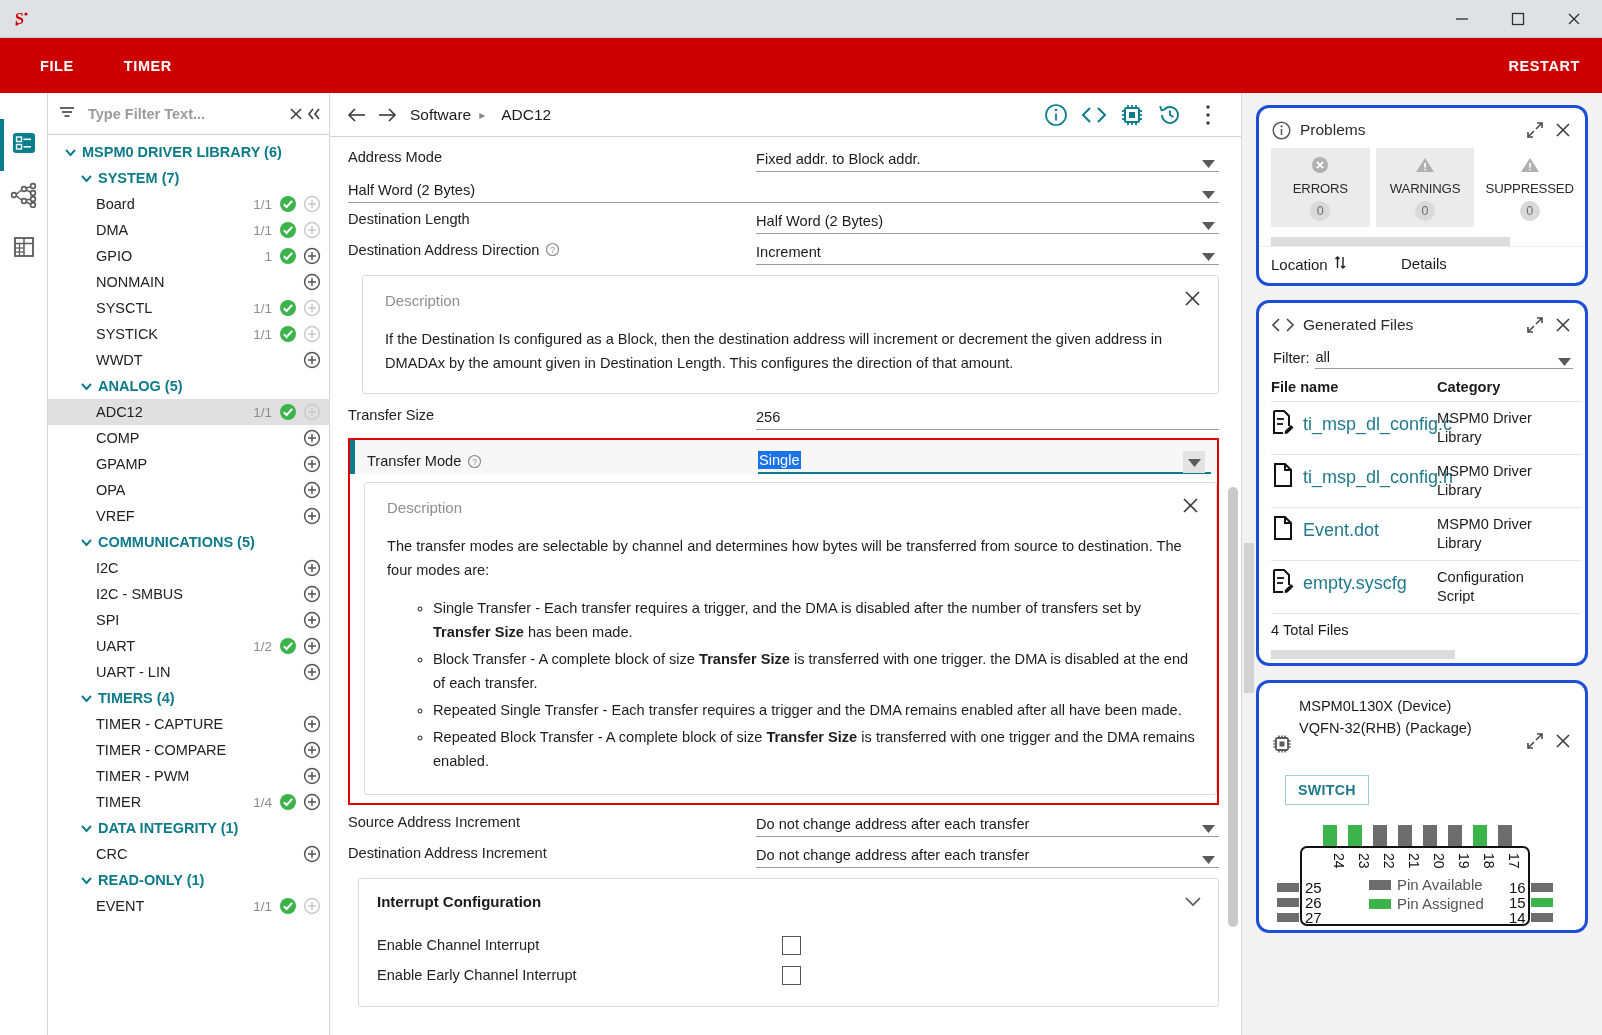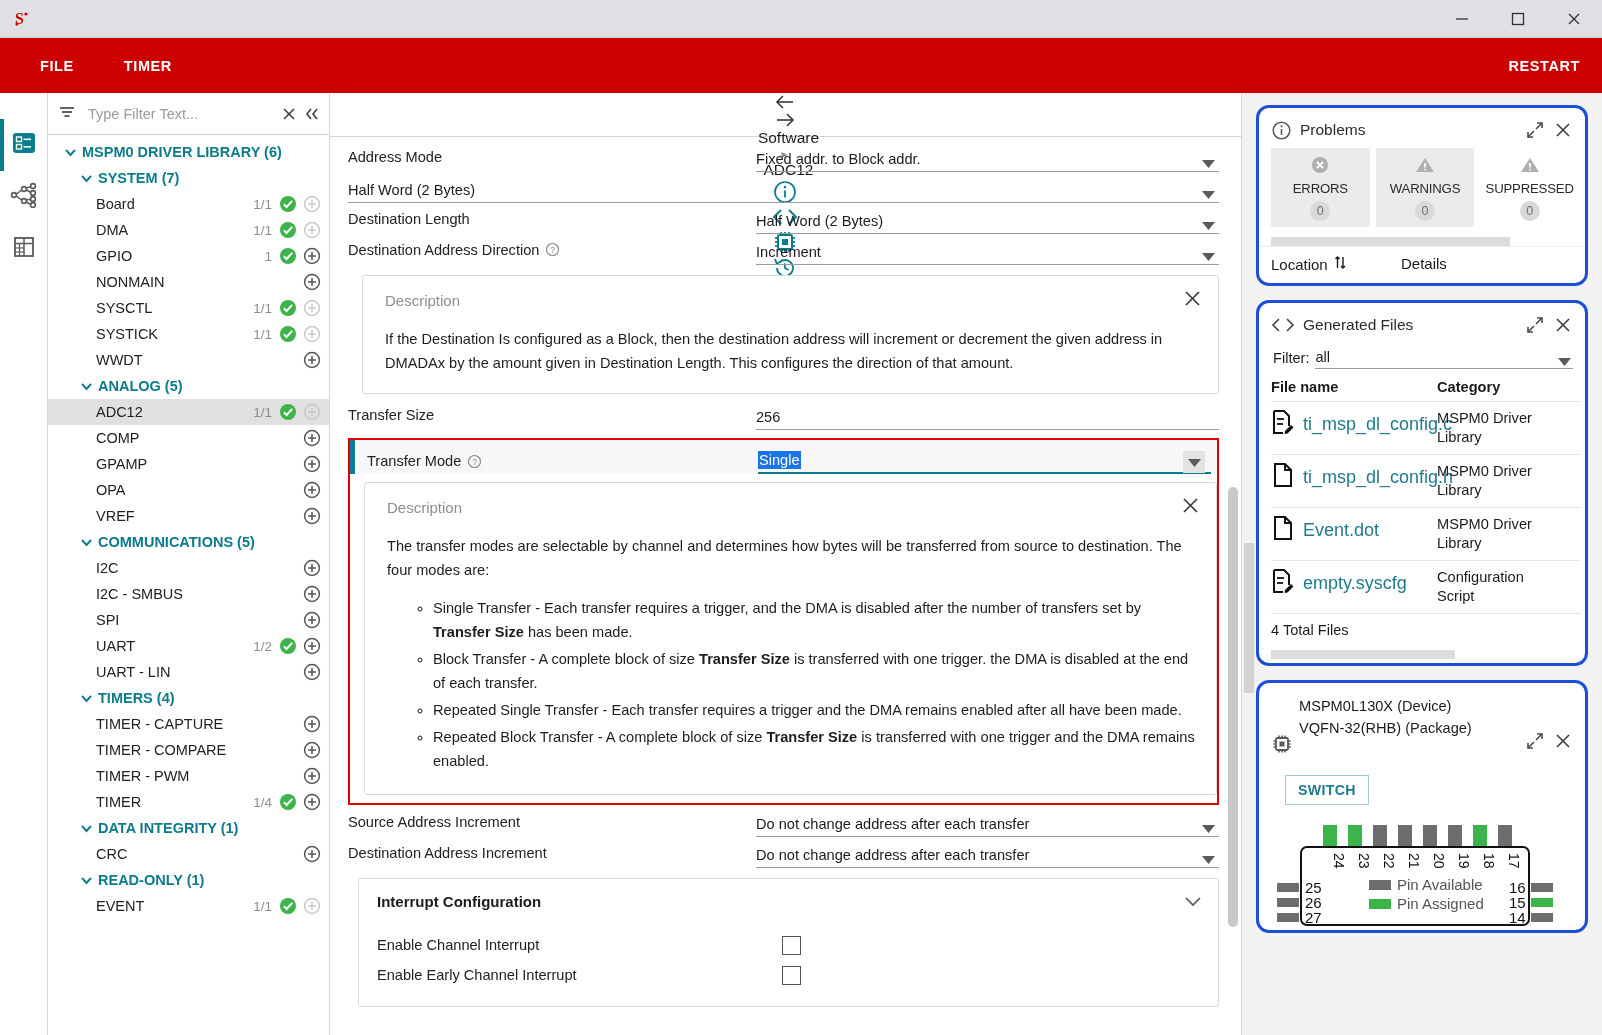--- a/index.html
+++ b/index.html
@@ -96,20 +96,21 @@
     padding: 0 6px 0 10px;
   }
   .filterbar .fi-input {
     flex: 1;
     border: none; outline: none;
     font-size: 14.5px;
     color: #2b2b2b;
     background: transparent;
     padding-left: 12px;
     font-family: "Liberation Sans", sans-serif;
+    font-weight: bold;
   }
   .filterbar .fi-input::placeholder { color: #9b9b9b; }
   .fbtn { width: 26px; height: 26px; display: flex; align-items: center; justify-content: center; }
 
   .tree { flex: 1; overflow: hidden; padding-top: 4px; position: relative; }
   .tnode {
     display: flex; align-items: center;
     height: 26px;
     font-size: 14.5px;
     padding-right: 8px;
@@ -134,21 +135,20 @@
     border-right: 1px solid #d7d7d7;
     min-width: 0;
     overflow: hidden;
     position: relative;
   }
   .crumbbar {
     height: 44px;
     display: flex; align-items: center;
     border-bottom: 1px solid #d4d4d4;
     padding: 0 14px 0 12px;
-    flex-direction: column;
   }
   .navarrow { width: 30px; height: 30px; display:flex; align-items:center; justify-content:center; }
   .crumb { font-size: 15.5px; color: #1b1b1b; margin-left: 8px; }
   .crumb-sep { color: #8a8a8a; margin: 0 8px; font-size: 12px; }
   .crumbbar .spacer { flex: 1; }
   .tbicon { width: 38px; height: 34px; display: flex; align-items: center; justify-content: center; }
 
   .formwrap { flex: 1; overflow: hidden; position: relative; padding-top: 6px; }
   .formscroll { padding: 0 22px 0 18px; }
 

